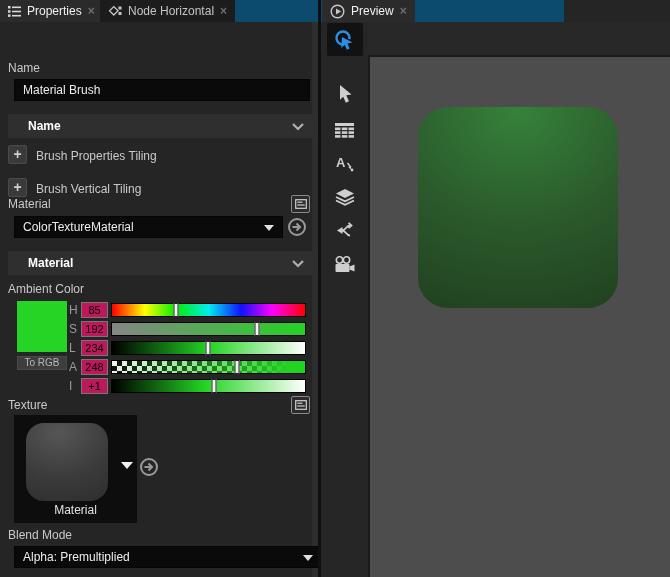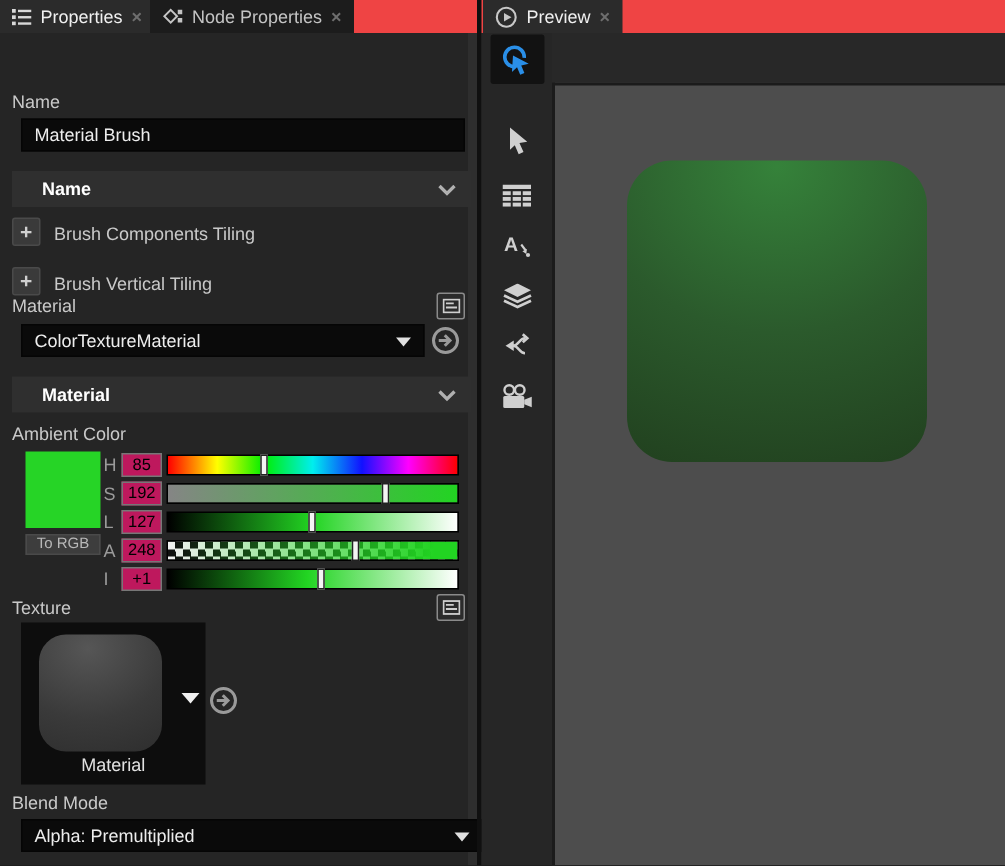--- a/index.html
+++ b/index.html
@@ -5,21 +5,21 @@
   * { margin:0; padding:0; box-sizing:border-box; }
   html,body { background:#1a1a1a; }
   body { font-family:"Liberation Sans", sans-serif; }
   #app {
     position:relative; width:670px; height:577px; overflow:hidden;
     background:#252525; color:#ccc; font-size:12px;
   }
   .abs { position:absolute; }
 
   
-  .tabbar { left:0; top:0; width:670px; height:22px; background:#ef4444; }
+  .tabbar { left:0; top:0; width:564px; height:22px; background:#0c4a6e; }
   .tab { position:absolute; top:0; height:22px; display:flex; align-items:center; gap:6px; padding:0 8px; cursor:default; }
   .tab.active { background:#2b2b2b; color:#f0f0f0; }
   .tab.inactive { background:#1c1c1c; color:#c4c4c4; }
   .tab .close { color:#6e6e6e; font-weight:bold; font-size:12px; line-height:1; }
   .tab-label { font-size:12px; white-space:nowrap; }
 
   
   .left-body { left:0; top:22px; width:318px; height:555px; background:#252525; }
   .scrollstrip { left:312px; top:22px; width:6px; height:555px; background:#2e2e2e; }
   .divider { left:318px; top:0; width:3px; height:577px; background:#101010; }
@@ -129,21 +129,21 @@
       <span class="tab-label">Properties</span>
       <span class="close">×</span>
     </div>
 
     <div class="tab inactive" style="left:100px;">
       <svg width="14" height="12" viewBox="0 0 14 12">
         <rect x="2.8" y="2.8" width="6" height="6" transform="rotate(45 5.8 5.8)" fill="none" stroke="#c4c4c4" stroke-width="1.3"></rect>
         <rect x="10.5" y="1.5" width="3" height="3" fill="#c4c4c4"></rect>
         <rect x="10.5" y="7" width="3" height="3" fill="#c4c4c4"></rect>
       </svg>
-      <span class="tab-label">Node Properties</span>
+      <span class="tab-label">Node Horizontal</span>
       <span class="close">×</span>
     </div>
 
     <div class="tab active" style="left:322px;">
       <svg width="15" height="15" viewBox="0 0 15 15">
         <circle cx="7.5" cy="7.5" r="6.3" fill="none" stroke="#c8c8c8" stroke-width="1.4"></circle>
         <polygon points="6,4.6 11,7.5 6,10.4" fill="#c8c8c8"></polygon>
       </svg>
       <span class="tab-label">Preview</span>
       <span class="close">×</span>
@@ -158,21 +158,21 @@
   <div class="text-input" style="left:14px; top:79px; width:296px; height:22px;">Material Brush</div>
 
   <div class="section-header" style="top:114px;">
     <span>Name</span>
     <svg width="12" height="8" viewBox="0 0 12 8">
       <polyline points="1,1 6,6 11,1" fill="none" stroke="#b0b0b0" stroke-width="2.2"></polyline>
     </svg>
   </div>
 
   <div class="plus-btn" style="top:145px;">+</div>
-  <div class="field-label" style="left:36px; top:149px;">Brush Components Tiling</div>
+  <div class="field-label" style="left:36px; top:149px;">Brush Properties Tiling</div>
 
   <div class="plus-btn" style="top:178px;">+</div>
   <div class="field-label" style="left:36px; top:182px;">Brush Vertical Tiling</div>
 
   <div class="field-label" style="top:197px;">Material</div>
   <div class="mini-btn" style="left:291px; top:195px;">
     <svg width="12" height="10" viewBox="0 0 12 10">
       <rect x="0.7" y="0.7" width="10.6" height="8.6" fill="none" stroke="#cfcfcf" stroke-width="1.2"></rect>
       <line x1="2.3" y1="3.2" x2="7.5" y2="3.2" stroke="#cfcfcf" stroke-width="1.2"></line>
       <line x1="2.3" y1="6" x2="9.7" y2="6" stroke="#cfcfcf" stroke-width="1.2"></line>
@@ -213,21 +213,21 @@
     </div>
     <div class="chan-row" style="top:19px;">
       <span class="chan-label">S</span>
       <span class="chan-val">192</span>
       <div class="slider slider-s">
         <div class="marker" style="left:75.3%"></div>
       </div>
     </div>
     <div class="chan-row" style="top:38px;">
       <span class="chan-label">L</span>
-      <span class="chan-val">127</span>
+      <span class="chan-val">234</span>
       <div class="slider slider-l">
         <div class="marker" style="left:49.8%"></div>
       </div>
     </div>
     <div class="chan-row" style="top:57px;">
       <span class="chan-label">A</span>
       <span class="chan-val">248</span>
       <div class="slider slider-a">
         <div class="marker" style="left:64.7%"></div>
       </div>

